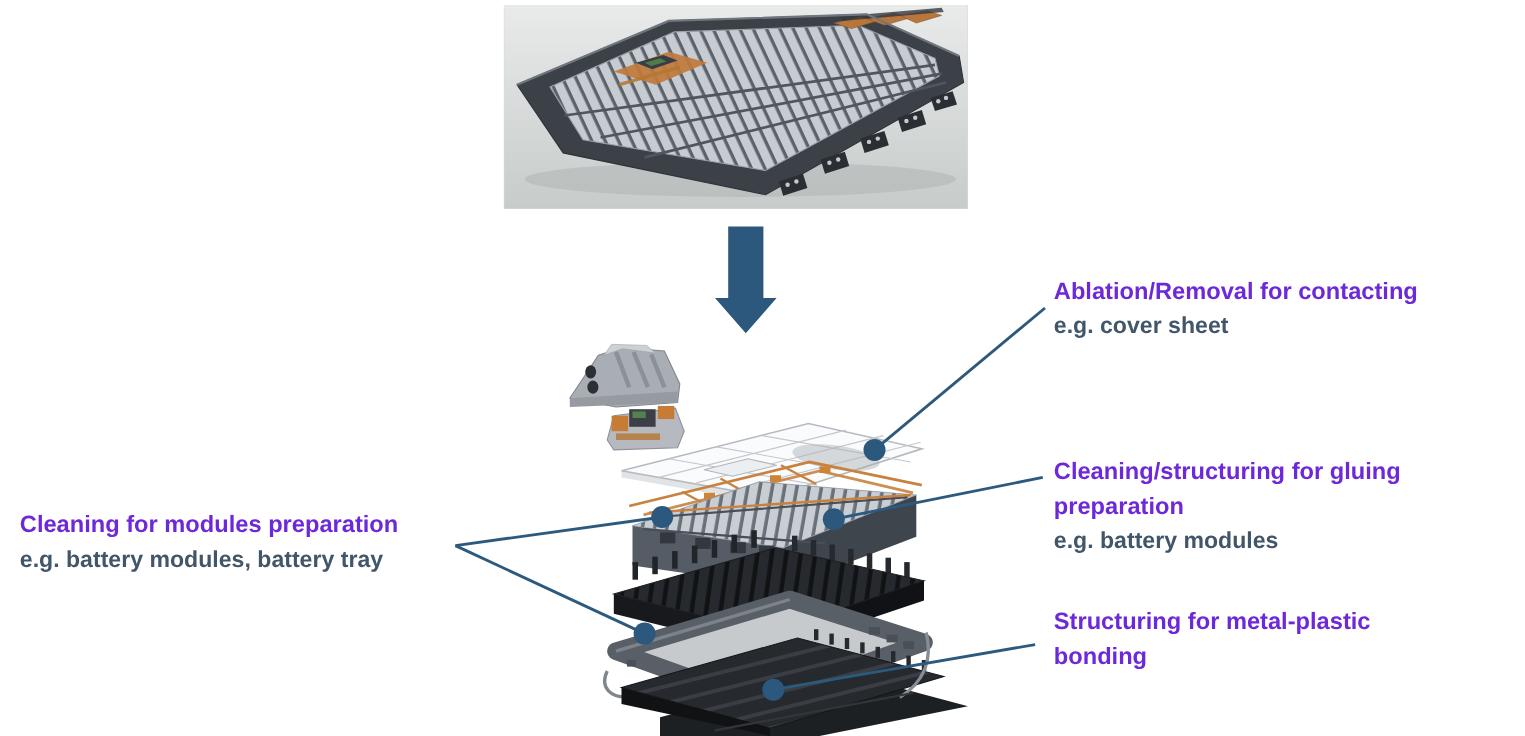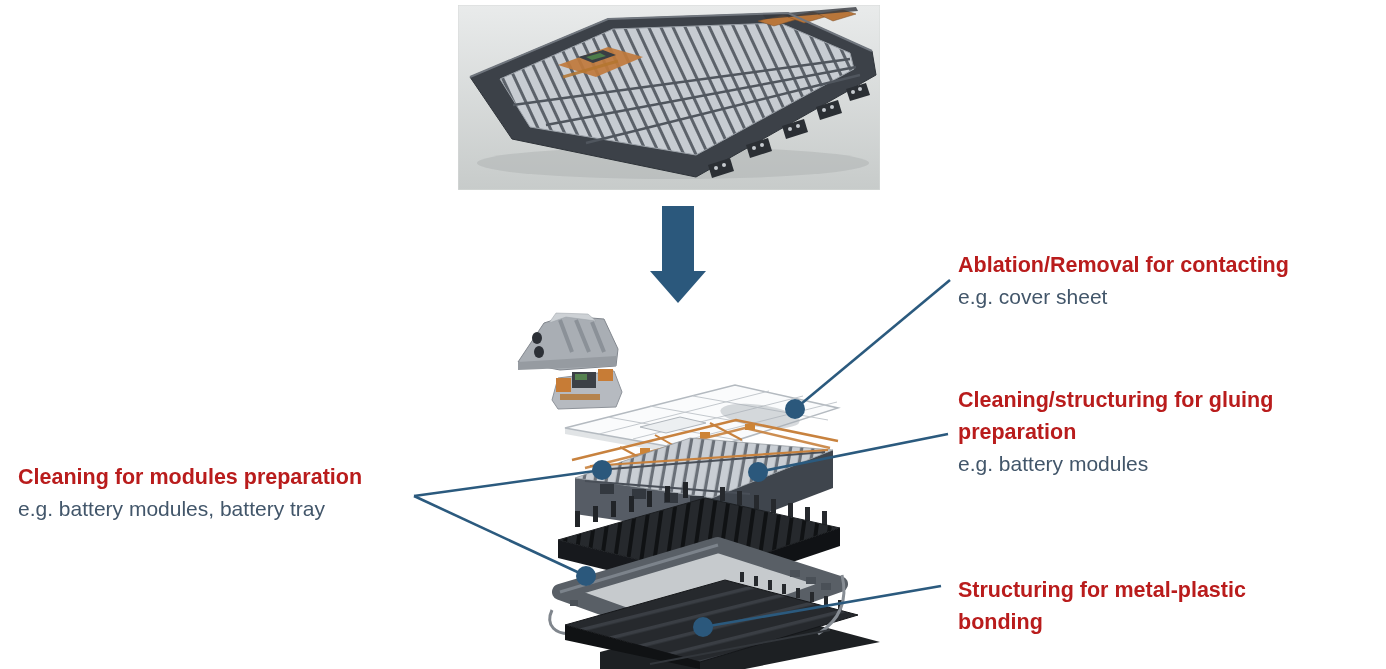--- a/index.html
+++ b/index.html
@@ -2,22 +2,22 @@
 <html><head>
 <meta charset="utf-8">
 <style>
   html,body{margin:0;padding:0;background:#ffffff;}
   body{width:1386px;height:669px;position:relative;overflow:hidden;
        font-family:"Liberation Sans","DejaVu Sans",sans-serif;}
   .stage{position:absolute;inset:0;}
   .art{position:absolute;left:0;top:0;}
   .photo{position:absolute;left:458px;top:5px;width:422px;height:185px;}
   .callout{position:absolute;}
-  .callout .t{font-weight:700;font-size:21.5px;line-height:32px;color:#b91c1c;}
-  .callout .s{font-weight:400;font-size:21px;line-height:32px;color:#42566a;}
+  .callout .t{font-weight:700;font-size:21.5px;line-height:32px;color:#6d28d9;}
+  .callout .s{font-weight:700;font-size:21px;line-height:32px;color:#42566a;}
 </style>
 </head>
 <body>
 
 <div class="stage">
 
   <svg class="photo" viewBox="0 0 422 185" width="422" height="185">
     <defs>
       <linearGradient id="bgGrad" x1="0" y1="0" x2="0" y2="1">
         <stop offset="0" stop-color="#e9ebeb"></stop>
@@ -207,27 +207,27 @@
       <circle cx="586" cy="576" r="10"></circle>
       <circle cx="703" cy="627" r="10"></circle>
     </g>
   </svg>
 
   <div class="callout" style="left:958px;top:249px;width:420px;">
     <div class="t">Ablation/Removal for contacting</div>
     <div class="s">e.g. cover sheet</div>
   </div>
 
-  <div class="callout" style="left:958px;top:384px;width:400px;">
+  <div class="callout" style="left:958px;top:412px;width:400px;">
     <div class="t">Cleaning/structuring for gluing preparation</div>
     <div class="s">e.g. battery modules</div>
   </div>
 
   <div class="callout" style="left:18px;top:461px;width:440px;">
     <div class="t">Cleaning for modules preparation</div>
     <div class="s">e.g. battery modules, battery tray</div>
   </div>
 
-  <div class="callout" style="left:958px;top:574px;width:360px;">
+  <div class="callout" style="left:958px;top:549px;width:360px;">
     <div class="t">Structuring for metal-plastic bonding</div>
   </div>
 
 </div>
 
 </body></html>

